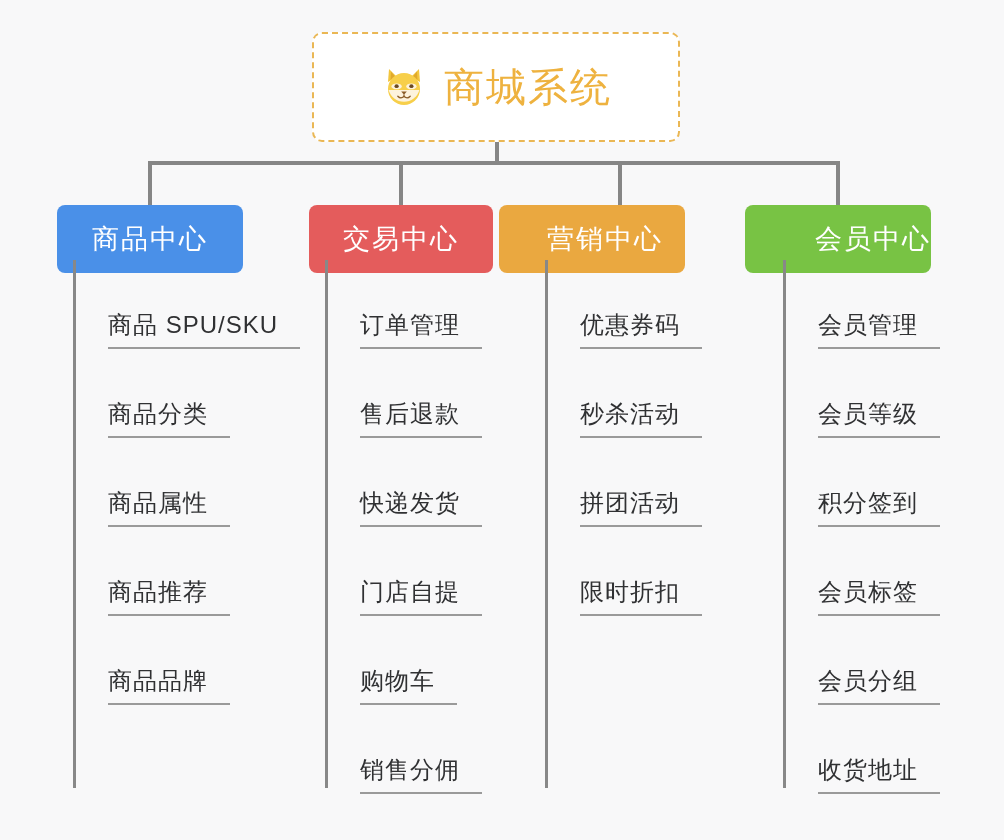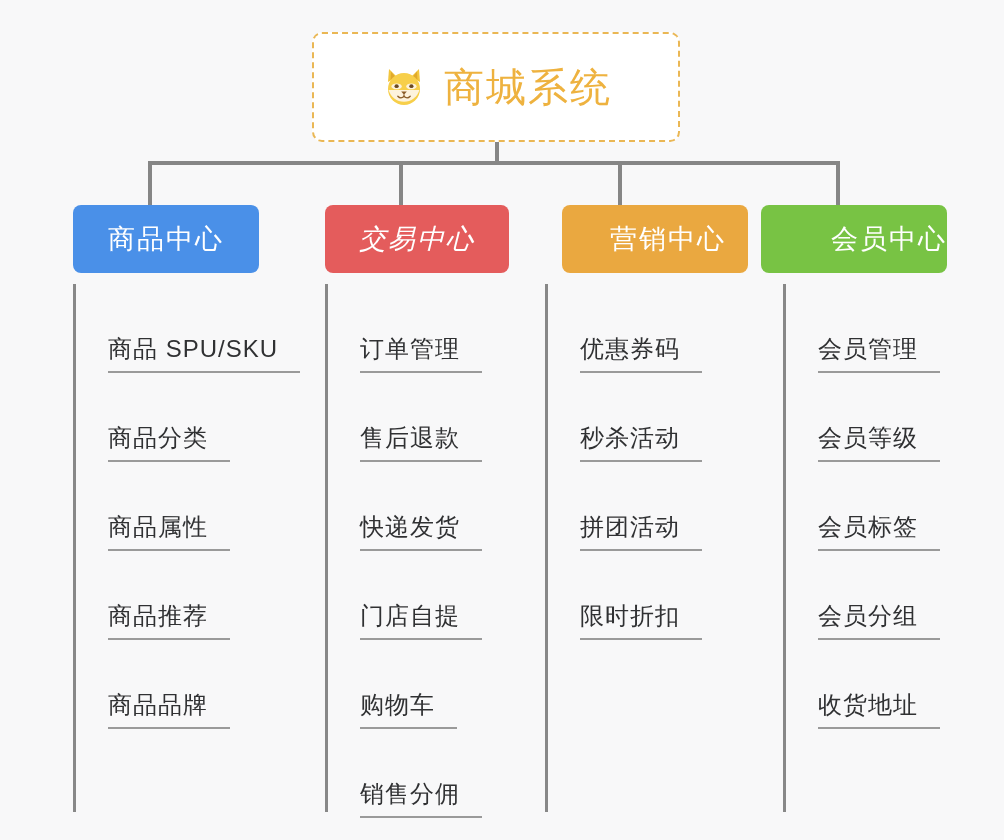--- a/index.html
+++ b/index.html
@@ -63,27 +63,26 @@
     position: absolute;
     top: 205px;
     height: 68px;
     border-radius: 8px;
     display: flex;
     align-items: center;
     justify-content: center;
     color: #ffffff;
     font-size: 27px;
     letter-spacing: 2px;
-    margin-left: 16px;
   }
 
   
   .leaf-col {
     position: absolute;
-    top: 284px;
+    top: 260px;
   }
   .leaf-spine {
     position: absolute;
     left: 0;
     top: 0;
     width: 3px;
     background: #888888;
   }
   .leaf-item {
     position: relative;
@@ -149,21 +148,21 @@
           <span class="leaf-label">商品属性</span>
         </div>
         <div class="leaf-item">
           <span class="leaf-label">商品推荐</span>
         </div>
         <div class="leaf-item">
           <span class="leaf-label">商品品牌</span>
         </div>
       </div>
       <div class="conn conn-v-drop" style="left: 399px;"></div>
-      <div class="cat-box" style="left: 309px; width: 184px; background: rgb(228, 92, 92); font-style: italic;">
+      <div class="cat-box" style="left: 309px; width: 184px; background: rgb(228, 92, 92);">
         <span>交易中心</span>
       </div>
       <div class="leaf-col" style="left: 325px;">
         <div class="leaf-spine" style="height: 528px;"></div>
         <div class="leaf-item">
           <span class="leaf-label">订单管理</span>
         </div>
         <div class="leaf-item">
           <span class="leaf-label">售后退款</span>
         </div>
@@ -174,21 +173,21 @@
           <span class="leaf-label">门店自提</span>
         </div>
         <div class="leaf-item">
           <span class="leaf-label">购物车</span>
         </div>
         <div class="leaf-item">
           <span class="leaf-label">销售分佣</span>
         </div>
       </div>
       <div class="conn conn-v-drop" style="left: 618px;"></div>
-      <div class="cat-box" style="left: 546px; width: 186px; background: rgb(234, 168, 64); padding-left: 26px;">
+      <div class="cat-box" style="left: 499px; width: 186px; background: rgb(234, 168, 64); padding-left: 26px;">
         <span>营销中心</span>
       </div>
       <div class="leaf-col" style="left: 545px;">
         <div class="leaf-spine" style="height: 528px;"></div>
         <div class="leaf-item">
           <span class="leaf-label">优惠券码</span>
         </div>
         <div class="leaf-item">
           <span class="leaf-label">秒杀活动</span>
         </div>
@@ -205,20 +204,23 @@
       </div>
       <div class="leaf-col" style="left: 763px; margin-left: 20px;">
         <div class="leaf-spine" style="height: 528px;"></div>
         <div class="leaf-item">
           <span class="leaf-label">会员管理</span>
         </div>
         <div class="leaf-item">
           <span class="leaf-label">会员等级</span>
         </div>
         <div class="leaf-item">
+          <span class="leaf-label">积分签到</span>
+        </div>
+        <div class="leaf-item">
           <span class="leaf-label">会员标签</span>
         </div>
         <div class="leaf-item">
           <span class="leaf-label">会员分组</span>
         </div>
         <div class="leaf-item">
           <span class="leaf-label">收货地址</span>
         </div>
       </div>
     </div>

